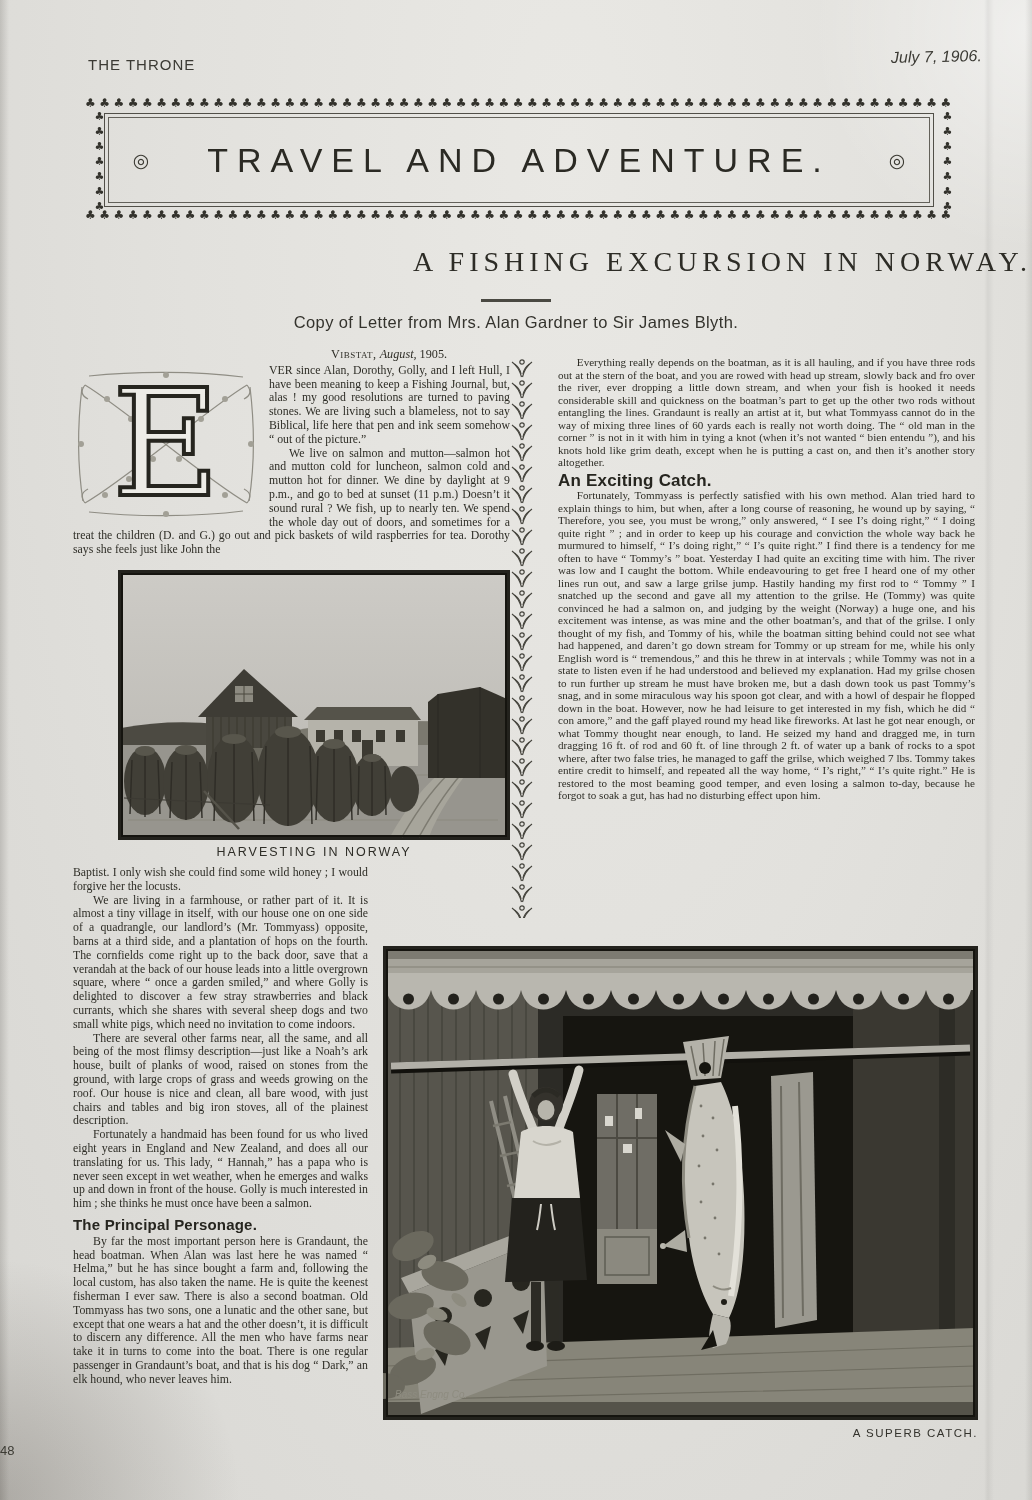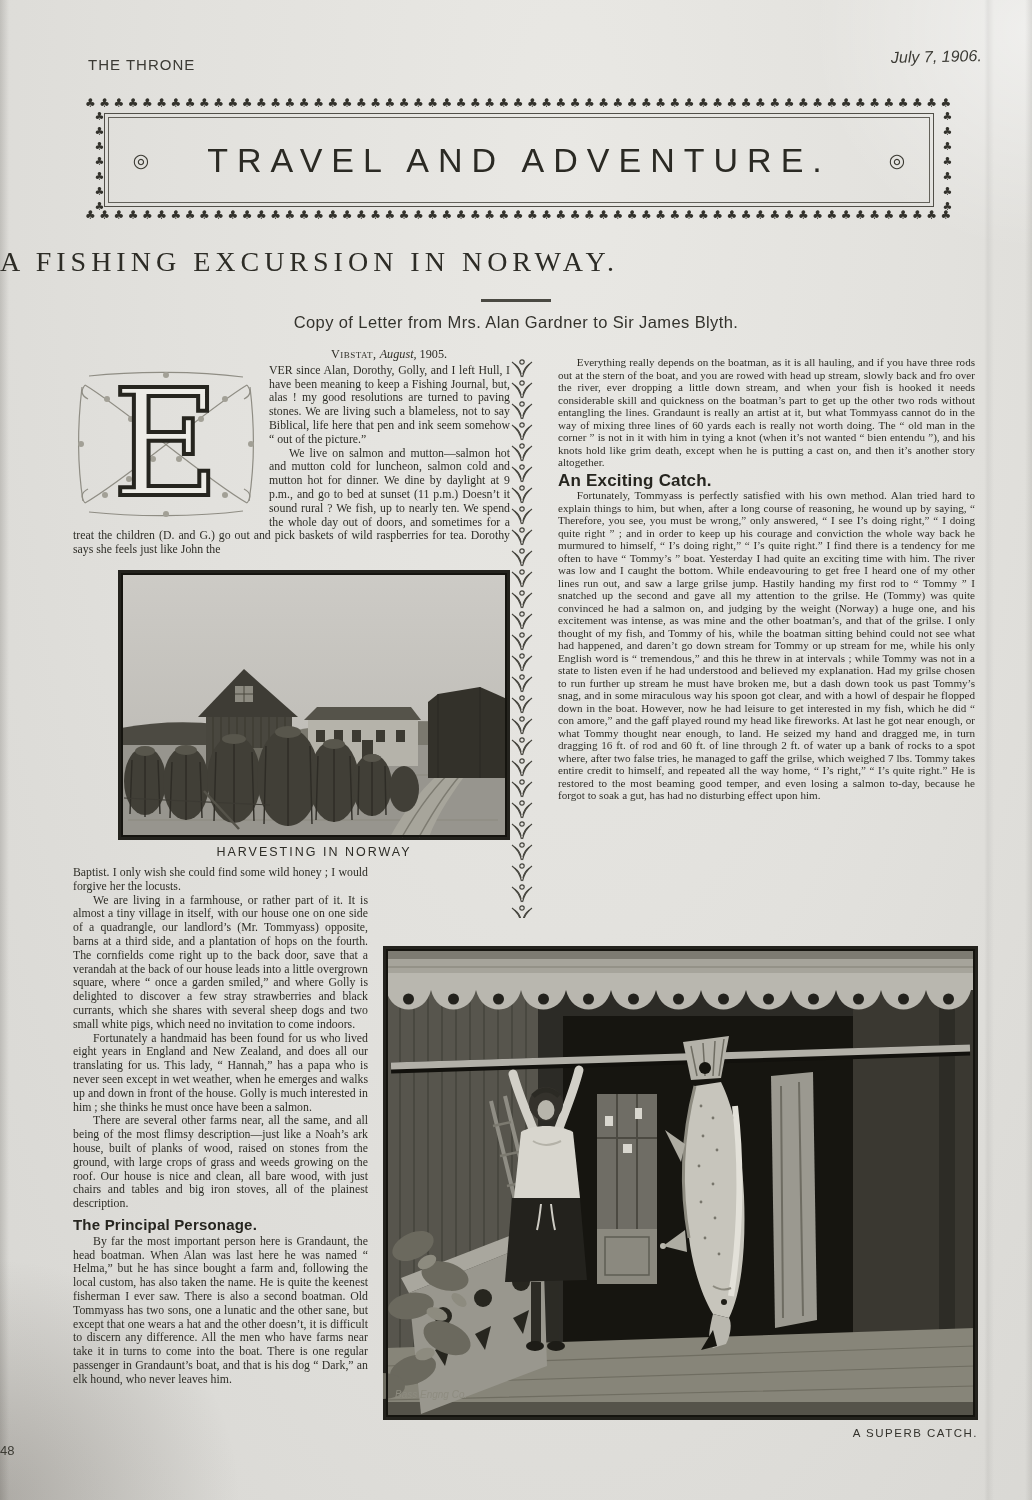--- a/index.html
+++ b/index.html
@@ -29,21 +29,21 @@
     font-family:"DejaVu Sans",sans-serif;font-size:11px;color:#33322c;line-height:11px;
     writing-mode:vertical-rl;letter-spacing:2px;}
   .orn-left{left:0;}
   .orn-right{right:0;}
   .frame-outer{position:absolute;left:19px;right:19px;top:19px;bottom:19px;border:1.5px solid #514f48;}
   .frame-inner{position:absolute;left:3px;right:3px;top:3px;bottom:3px;border:1px solid #63615a;}
   .banner-title-row{position:absolute;left:0;right:0;top:0;bottom:0;display:flex;align-items:center;justify-content:center;gap:58px;}
   .banner-orn{font-family:"DejaVu Sans",sans-serif;font-size:19px;color:#3a3932;}
   .banner-title{font-family:Liberation Sans, sans-serif;font-size:34px;font-weight:400;letter-spacing:9px;color:#2b2a24;margin:0;white-space:nowrap;}
   
-  .headline{left:0;width:1032px;top:246px;text-align:left;font-family:"Liberation Serif",serif;
+  .headline{left:0;width:1032px;top:246px;text-align:right;font-family:"Liberation Serif",serif;
     font-size:28px;letter-spacing:5px;color:#2d2c26;font-weight:400;}
   .rule{left:481px;top:299px;width:70px;height:2.5px;background:#4a4942;}
   .byline{left:0;width:1032px;top:313px;text-align:center;font-family:"Liberation Sans",sans-serif;
     font-size:16.5px;color:#34332d;letter-spacing:.4px;}
   
   .colA{left:73px;top:348px;width:437px;height:218px;overflow:hidden;font-size:11.8px;line-height:13.8px;}
   .colB{left:73px;top:866px;width:437px;height:596px;overflow:hidden;font-size:11.8px;line-height:13.8px;}
   .colR{left:558px;top:356px;width:417px;height:590px;overflow:hidden;font-size:11.1px;line-height:12.5px;}
   .p{margin:0;text-align:justify;color:#2e2d26;}
   .indent{text-indent:1.7em;}
@@ -203,22 +203,22 @@
       <path d="M86 221 L121 259" stroke="#55534a" stroke-width="2.5"></path>
       <rect x="4" y="4" width="384" height="262" fill="none" stroke="#15140f" stroke-width="2"></rect>
     </svg>
   </figure>
   <figcaption class="abs caption1">HARVESTING IN NORWAY</figcaption>
 
   <div class="abs colB">
     <div class="spacerB"></div>
     <p class="p">Baptist.  I only wish she could find some wild honey ;  I would forgive her the locusts.</p>
     <p class="p indent">We are living in a farmhouse, or rather part of it.  It is almost a tiny village in itself, with our house one on one side of a quadrangle, our landlord’s (Mr. Tommyass) opposite, barns at a third side, and a plantation of hops on the fourth.  The cornfields come right up to the back door, save that a verandah at the back of our house leads into a little overgrown square, where “ once a garden smiled,” and where Golly is delighted to discover a few stray strawberries and black currants, which she shares with several sheep dogs and two small white pigs, which need no invitation to come indoors.</p>
+    <p class="p indent">There are several other farms near, all the same, and all being of the most flimsy description—just like a Noah’s ark house, built of planks of wood, raised on stones from the ground, with large crops of grass and weeds growing on the roof.  Our house is nice and clean, all bare wood, with just chairs and tables and big iron stoves, all of the plainest description.</p>
     <p class="p indent">Fortunately a handmaid has been found for us who lived eight years in England and New Zealand, and does all our translating for us.  This lady, “ Hannah,” has a papa who is never seen except in wet weather, when he emerges and walks up and down in front of the house.  Golly is much interested in him ;  she thinks he must once have been a salmon.</p>
-    <p class="p indent">There are several other farms near, all the same, and all being of the most flimsy description—just like a Noah’s ark house, built of planks of wood, raised on stones from the ground, with large crops of grass and weeds growing on the roof.  Our house is nice and clean, all bare wood, with just chairs and tables and big iron stoves, all of the plainest description.</p>
     <h3 class="subhead">The Principal Personage.</h3>
     <p class="p indent">By far the most important person here is Grandaunt, the head boatman.  When Alan was last here he was named “ Helma,” but he has since bought a farm and, following the local custom, has also taken the name.  He is quite the keenest fisherman I ever saw.  There is also a second boatman. Old Tommyass has two sons, one a lunatic and the other sane, but except that one wears a hat and the other doesn’t, it is difficult to discern any difference. All the men who have farms near take it in turns to come into the boat.  There is one regular passenger in Grandaunt’s boat, and that is his dog “ Dark,” an elk hound, who never leaves him.</p>
   </div>
 
   <div class="abs divider">
     <svg width="36" height="560" viewBox="0 0 36 560">
       <defs>
         <pattern id="vm" width="36" height="21" patternUnits="userSpaceOnUse">
           <g stroke="#45443d" fill="none" stroke-width="1.2">
             <path d="M8 4 Q15 9 17.5 19"></path>

